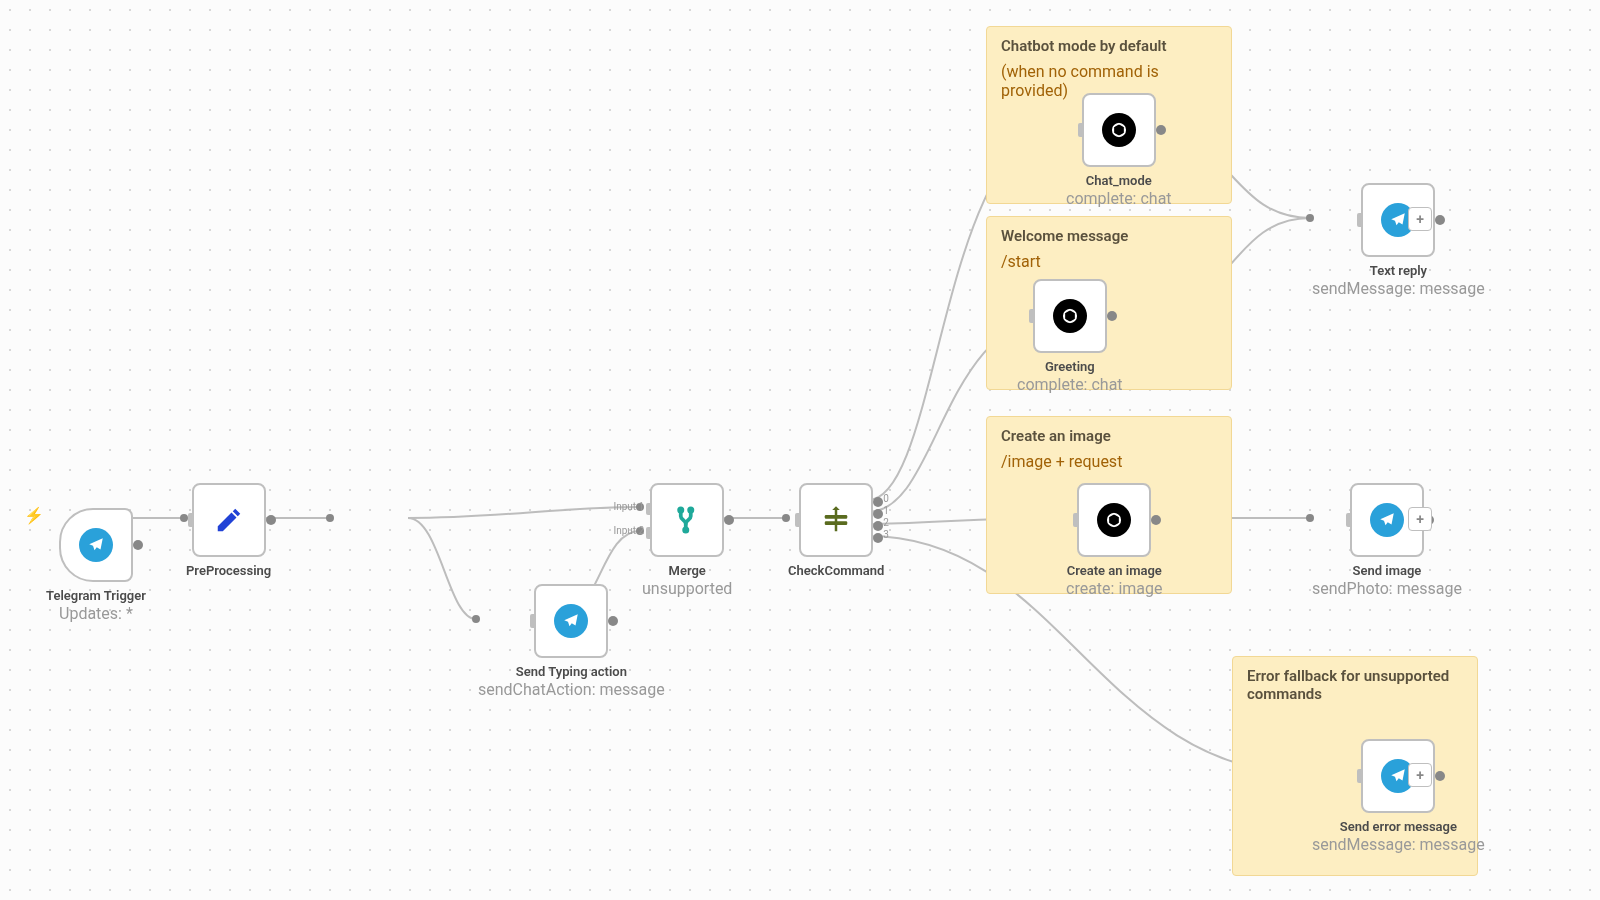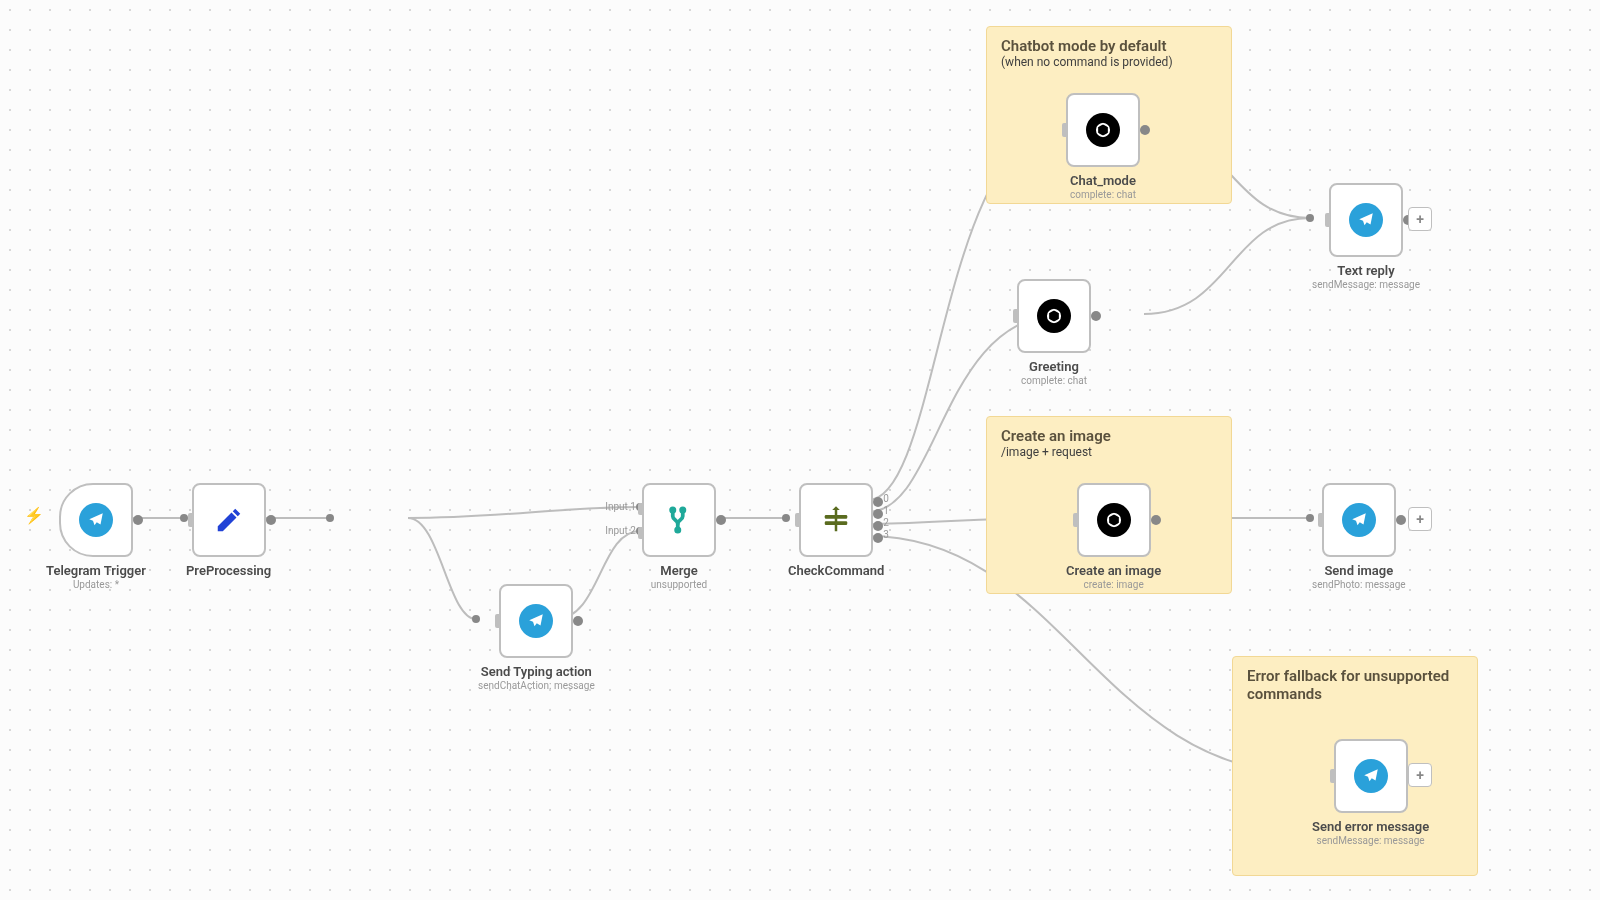--- a/index.html
+++ b/index.html
@@ -1,26 +1,26 @@
 <!DOCTYPE html>
 <html><head>
 <meta charset="utf-8">
 <style>
 html,body{margin:0;padding:0;width:1600px;height:900px;overflow:hidden;font-family:-apple-system,BlinkMacSystemFont,"Segoe UI",Roboto,sans-serif;background:#fcfcfc;position:relative}
 
 body::before{content:"";position:absolute;inset:0;background-image:radial-gradient(circle,#d8d8d8 1px,transparent 1px);background-size:20px 20px;background-position:0 0;pointer-events:none}
 .canvas{position:absolute;inset:0}
 .sticky{position:absolute;background:#fdeec2;border:1px solid #f2d895;border-radius:4px;padding:10px 14px 10px 14px;box-sizing:border-box}
 .sticky .stitle{font-size:15px;font-weight:600;color:#5a513d}
-.sticky .ssub{font-size:12px;color:#404040;margin-top:0}
+.sticky .ssub{font-size:16px;color:#a16207;margin-top:7px}
 .node{position:absolute;display:flex;flex-direction:column;align-items:center}
 .node .box{width:70px;height:70px;background:#fff;border:2px solid #bfbfbf;border-radius:8px;display:flex;align-items:center;justify-content:center;position:relative}
 .node.trigger .box{border-top-left-radius:34px;border-bottom-left-radius:34px}
 .node .label{font-size:13px;font-weight:600;color:#4b4b4b;margin-top:6px;text-align:center;white-space:nowrap}
-.node .sublabel{font-size:10px;color:#999;margin-top:1px;text-align:center;white-space:nowrap}
+.node .sublabel{font-size:16px;color:#999;margin-top:1px;text-align:center;white-space:nowrap}
 .node .port-in{position:absolute;left:-6px;top:50%;width:6px;height:14px;margin-top:-7px;background:#bfbfbf;border-radius:2px 0 0 2px}
 .node .port-out{position:absolute;right:-12px;top:50%;width:10px;height:10px;margin-top:-5px;background:#888;border-radius:50%}
 .node .port-in2{position:absolute;left:-6px;width:6px;height:12px;background:#bfbfbf;border-radius:2px 0 0 2px}
 .node .port-outN{position:absolute;right:-12px;width:10px;height:10px;background:#888;border-radius:50%}
 .port-label-l{position:absolute;right:78px;font-size:10px;color:#999;white-space:nowrap}
 .port-label-r{position:absolute;left:82px;font-size:10px;color:#999;white-space:nowrap}
 .bolt{position:absolute;font-size:16px;color:#ff5d2e}
 .addbtn{position:absolute;width:22px;height:22px;border:1.5px solid #bfbfbf;border-radius:4px;background:#fff;display:flex;align-items:center;justify-content:center;font-size:14px;color:#888;font-weight:600}
 svg.edges{position:absolute;inset:0;width:1600px;height:900px;pointer-events:none}
 svg.edges path{fill:none;stroke:#bdbdbd;stroke-width:2}
@@ -76,31 +76,35 @@
   <circle cx="1064" cy="518" r="4"></circle>
       <circle cx="1310" cy="774" r="4"></circle>
   <circle cx="1310" cy="218" r="4"></circle>
       <circle cx="1310" cy="518" r="4"></circle>
 </svg>
 
 <div class="sticky" style="left:986px;top:26px;width:246px;height:178px">
   <div class="stitle">Chatbot mode by default</div>
   <div class="ssub">(when no command is provided)</div>
 </div>
+<div class="sticky" style="left:986px;top:216px;width:246px;height:174px">
+  <div class="stitle">Welcome message</div>
+  <div class="ssub">/start</div>
+</div>
 <div class="sticky" style="left:986px;top:416px;width:246px;height:178px">
   <div class="stitle">Create an image</div>
   <div class="ssub">/image + request</div>
 </div>
 <div class="sticky" style="left:1232px;top:656px;width:246px;height:220px">
   <div class="stitle" style="white-space:normal">Error fallback for unsupported commands</div>
 </div>
 
 <div class="bolt" style="left:24px;top:506px">⚡</div>
 
-<div class="node trigger" style="left:46px;top:483px">
+<div class="node trigger" style="left:46px;top:508px">
   <div class="box">
     <span class="ic brand">
           <svg viewBox="0 0 24 24">
             <path fill="#fff" d="M21 3L3 11l5 2 2 6 3-4 5 3z"></path>
           </svg>
         </span>
     <span class="port-out"></span>
   </div>
   <div class="label">Telegram Trigger</div>
   <div class="sublabel">Updates: *</div>

